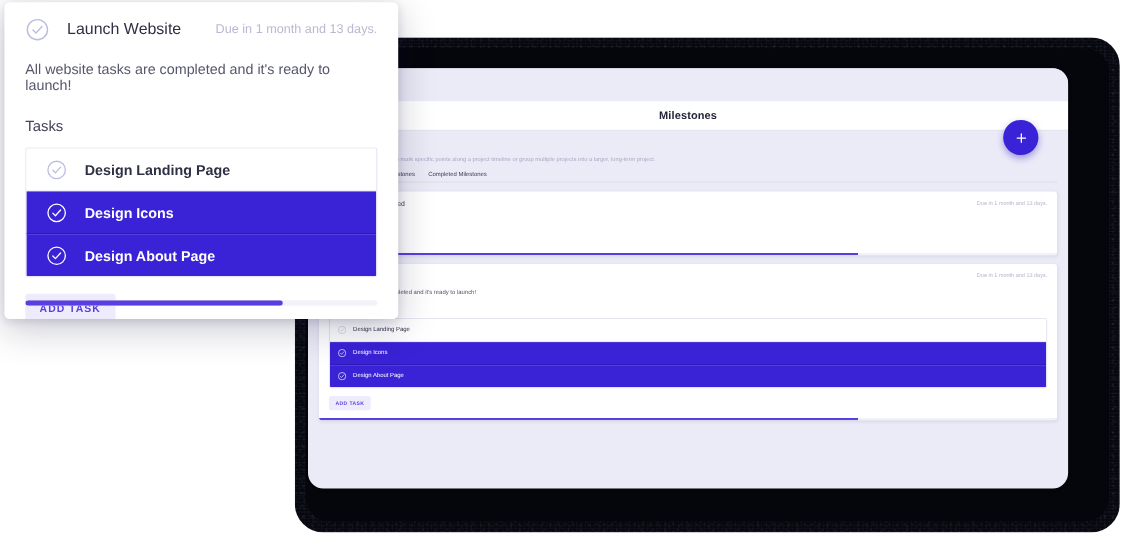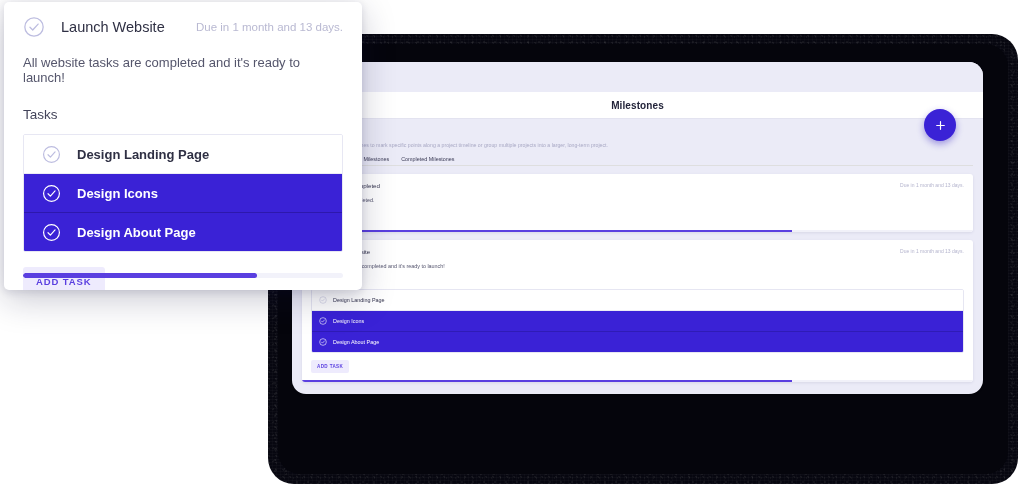--- a/index.html
+++ b/index.html
@@ -48,24 +48,24 @@
     content: "";
     position: absolute;
     inset: 10px;
     border-radius: 22px;
     background: #05050c;
   }
 
   
   .app-panel {
     position: absolute;
-    left: 292px;
+    left: 280px;
     top: 62px;
     width: 691px;
-    height: 332px;
+    height: 382px;
     border-radius: 14px;
     background: #ebebf7;
     overflow: hidden;
     box-shadow: 0 1px 2px rgba(0,0,0,0.25);
     text-decoration: underline;
   }
 
   .app-topbar {
     position: absolute;
     left: 0; top: 0;

